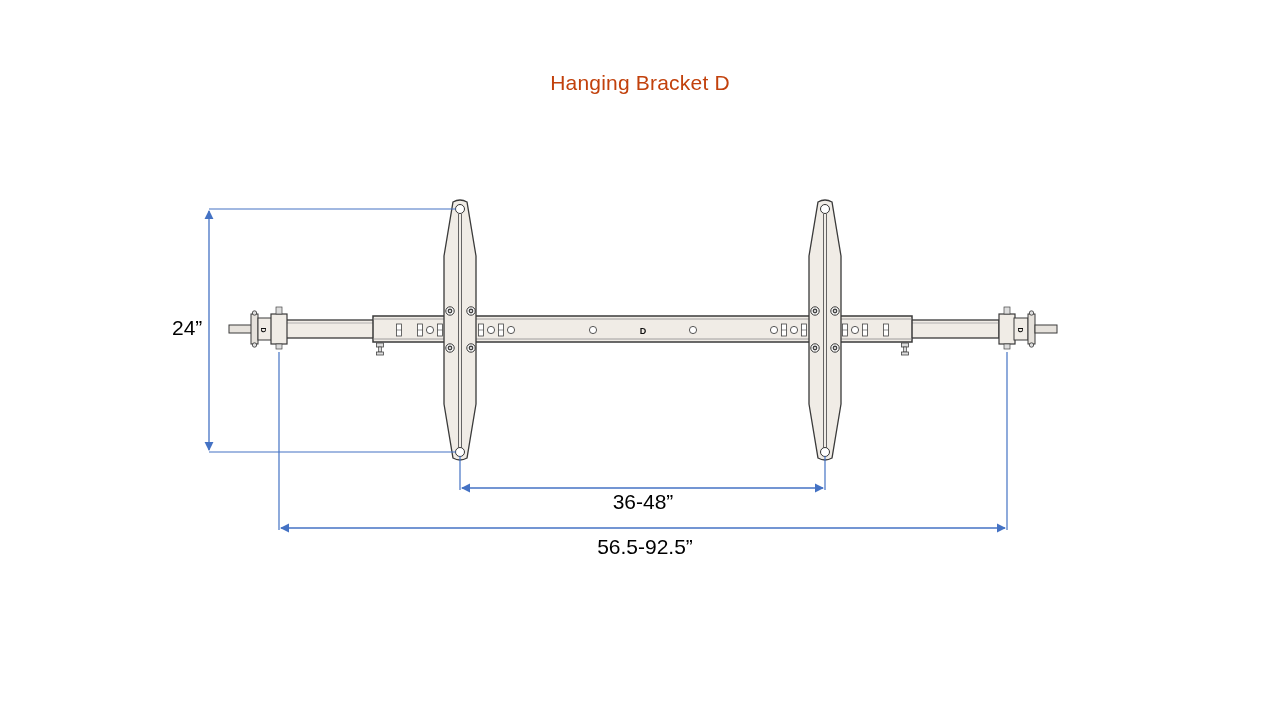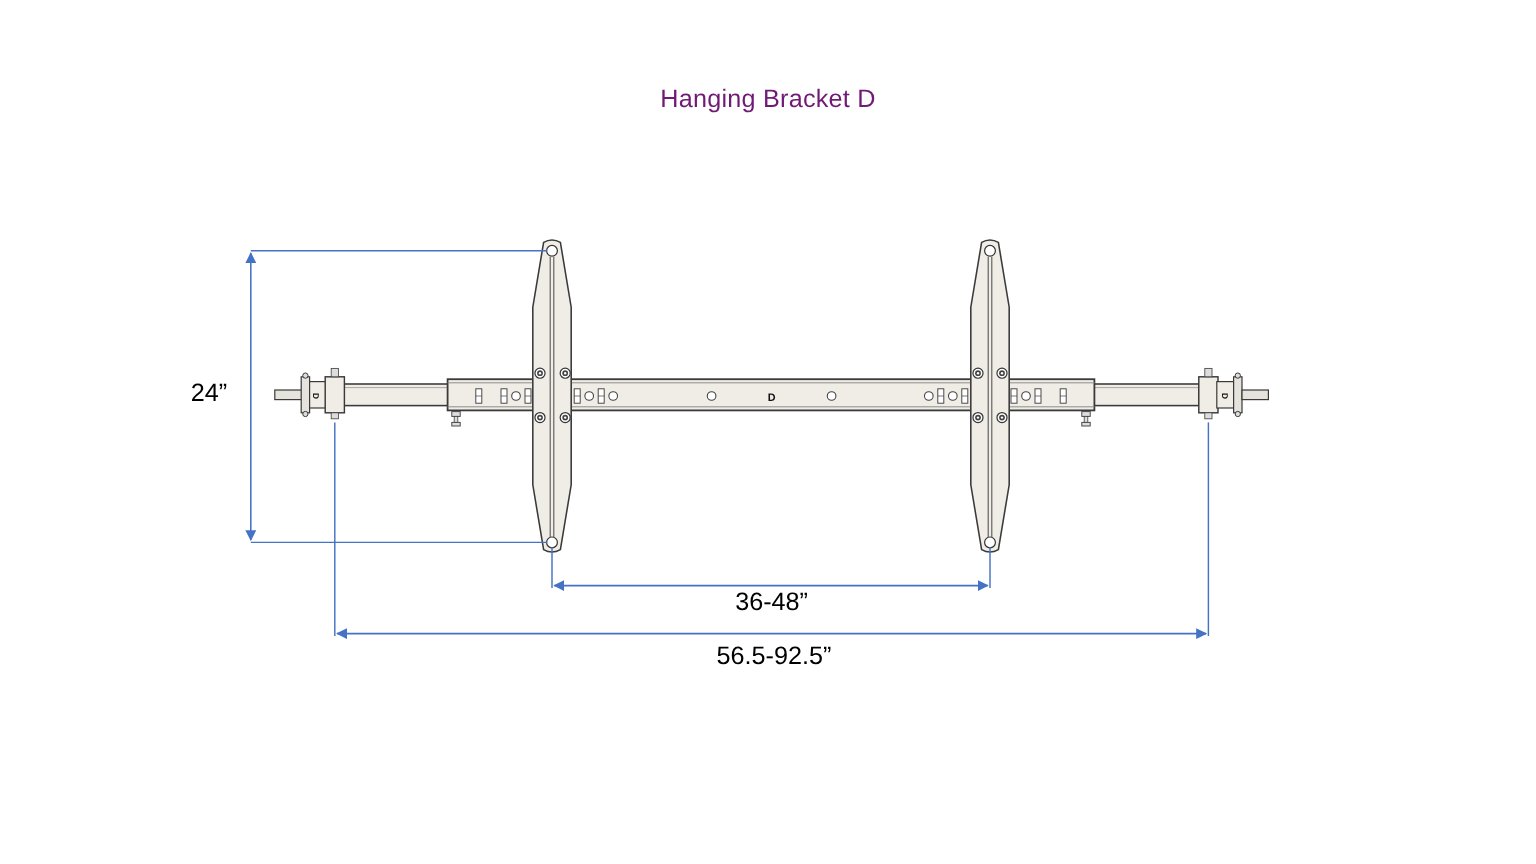--- a/index.html
+++ b/index.html
@@ -1,21 +1,21 @@
 <!DOCTYPE html>
 <html><head>
   <meta charset="utf-8">
   <style>
     html, body { margin: 0; padding: 0; background: #ffffff; }
     body { width: 1280px; height: 720px; position: relative; overflow: hidden;
            font-family: "Liberation Sans", "DejaVu Sans", sans-serif; }
     .title { position: absolute; left: 0; width: 1280px; top: 71px; text-align: center;
-             font-size: 21px; color: #701a75; letter-spacing: 0.2px; }
+             font-size: 21px; color: #c2410c; letter-spacing: 0.2px; }
     .dim-label { position: absolute; font-size: 21px; color: #000; white-space: nowrap; }
-    #dim-height-label { left: 159px; top: 316px; }
+    #dim-height-label { left: 172px; top: 316px; }
     #dim-inner-label { left: 0; width: 1286px; text-align: center; top: 490px; }
     #dim-outer-label { left: 0; width: 1290px; text-align: center; top: 535px; }
     svg.drawing { position: absolute; left: 0; top: 0; }
   </style>
 </head>
 <body>
 
 <div class="title">Hanging Bracket D</div>
 
 <svg class="drawing" width="1280" height="720" viewBox="0 0 1280 720" xmlns="http://www.w3.org/2000/svg">

